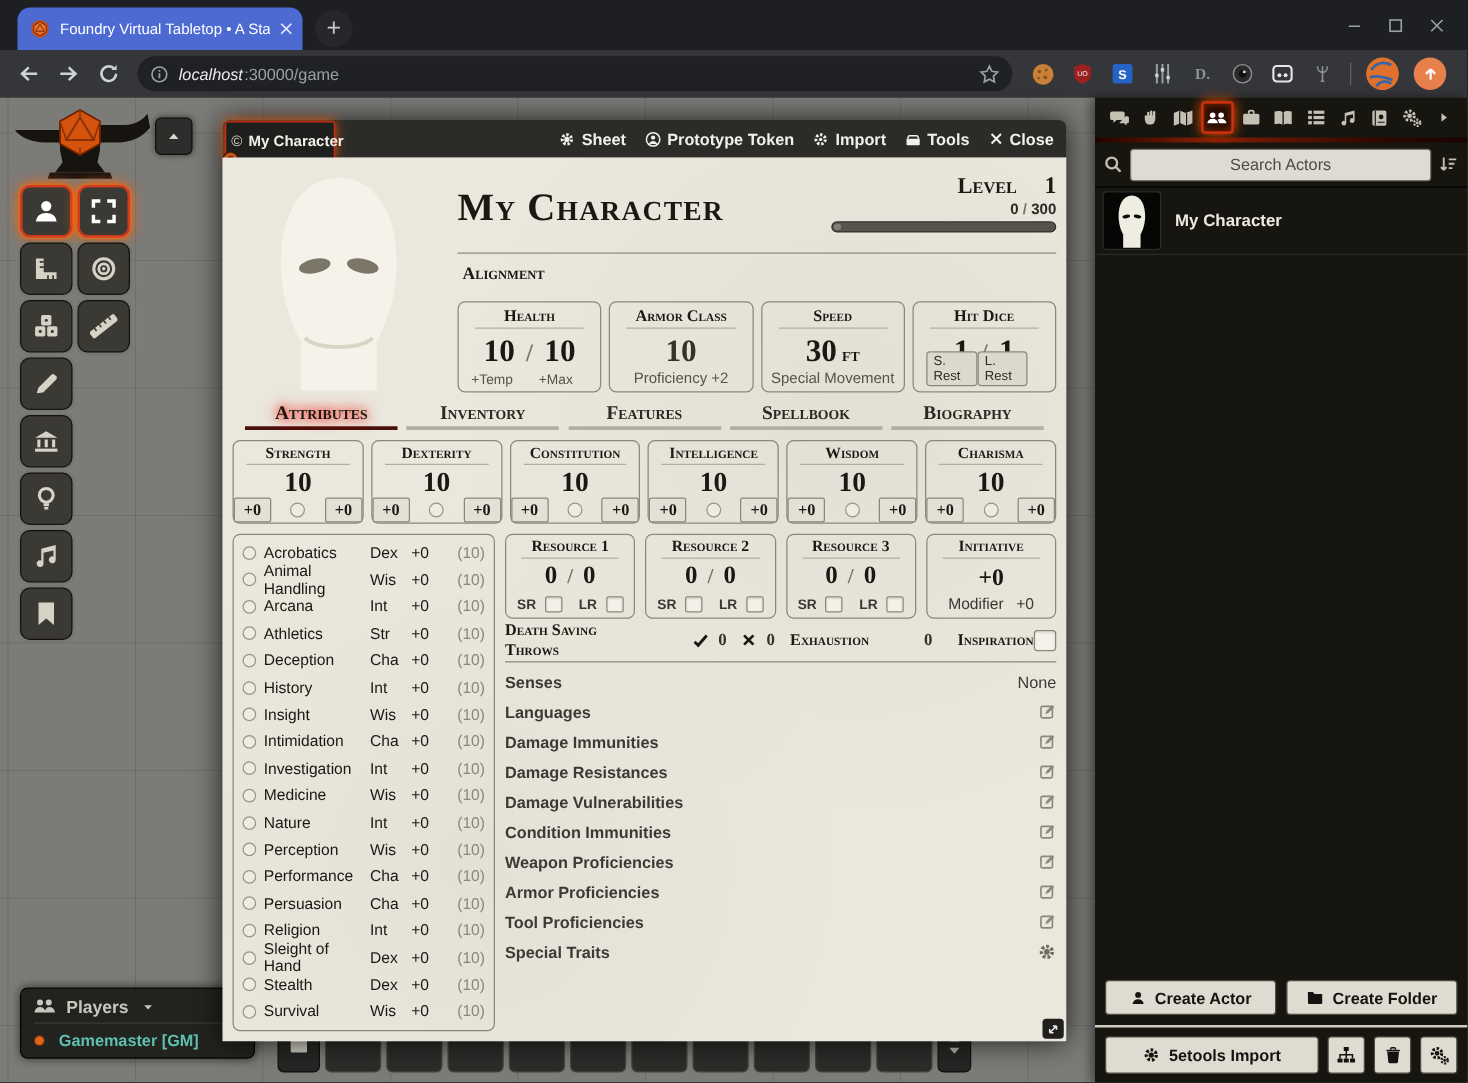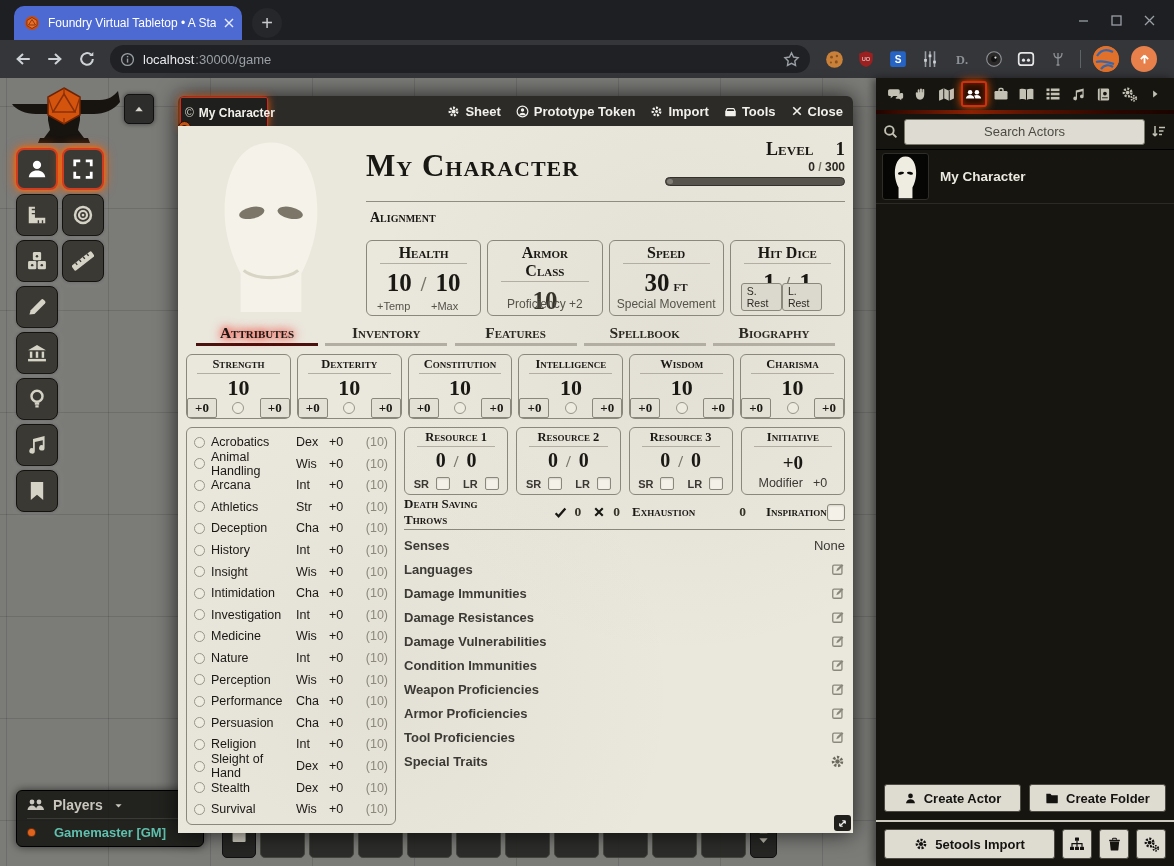--- a/index.html
+++ b/index.html
@@ -18,21 +18,21 @@
   .tab-close { color:#e8ecff; }
   .newtab { position:absolute; left:252px; top:8px; width:30px; height:30px; border-radius:50%;
     color:#c8cacd; font-size:20px; display:flex; align-items:center; justify-content:center;
     background:#26272b; }
   .wincontrols { position:absolute; right:10px; top:0; height:40px; display:flex; gap:20px;
     align-items:center; color:#9aa0a6; padding-right:8px; }
   #toolbar { position:relative; height:38px; background:#35363a; display:flex; align-items:center; }
   .nav-ic { color:#cfd2d6; margin-left:14px; }
   .urlbar { margin-left:14px; width:700px; height:28px; background:#202124; border-radius:14px;
     display:flex; align-items:center; gap:8px; padding:0 10px; color:#9aa0a6; }
-  .url-host { color:#e8eaed; font-size:13px; }
+  .url-host { color:#e8eaed; font-size:13px;font-style:italic; }
   .url-rest { color:#9aa0a6; font-size:13px; }
   .url-spacer { flex:1; }
   .ext-row { display:flex; align-items:center; gap:12px; margin-left:14px; }
   .ext { width:20px; height:20px; display:flex; align-items:center; justify-content:center; }
   .ext-divider { width:1px; height:18px; background:#5f6368; }
   .avatar-btn { width:26px; height:26px; border-radius:50%; background:#e0702a; overflow:hidden; }
   .update-btn { width:26px; height:26px; border-radius:50%; background:#e8804c; display:flex;
     align-items:center; justify-content:center; }
 
   
@@ -51,21 +51,21 @@
     border-radius:8px; display:flex; align-items:center; justify-content:center; color:#d5d2c6;
     box-shadow:0 0 6px rgba(255,255,255,.35), 0 0 4px #0009; }
   .tool-btn.active { border:2px solid #d03a1e; color:#fff;
     box-shadow:0 0 12px #ff6400, 0 0 4px #ff6400; }
 
   
   #players { position:absolute; left:16px; top:712px; width:188px; background:rgba(26,26,24,.92);
     border:1px solid #000; border-radius:6px; padding:6px 10px; box-shadow:0 0 8px #0009; }
   .players-head { display:flex; align-items:center; gap:8px; color:#c9c7bd; font-weight:700;
     font-size:14px; padding-bottom:5px; border-bottom:1px solid #3a3a36; }
-  .player-row { display:flex; align-items:center; gap:18px; padding-top:6px;text-align:right; }
+  .player-row { display:flex; align-items:center; gap:11px; padding-top:6px;text-align:right; }
   .player-dot { width:9px; height:9px; border-radius:50%; background:#e0631d; border:1px solid #00000088; }
   .player-name { color:#5fc0ae; font-weight:700; font-size:13px; }
 
   
   #hotbar { position:absolute; left:222px; top:734px; height:46px; display:flex; gap:4px; align-items:flex-end; }
   .hb-folder { width:34px; height:44px; background:#262624; border:1px solid #111; border-radius:5px;
     display:flex; align-items:center; justify-content:center; color:#cfccc0; }
   .hb-slot { width:45px; height:45px; background:rgba(35,35,33,.9); border:1px solid #454540; border-radius:5px; }
   .hb-page { width:27px; height:44px; background:#262624; border:1px solid #111; border-radius:5px;
     display:flex; flex-direction:column; align-items:center; justify-content:center; color:#b9b6aa; gap:2px; }
@@ -105,21 +105,21 @@
   .xp-line { font-size:12px; font-weight:700; color:#2a2922; margin-top:0; }
   .xp-bar { margin-top:3px; height:9px; background:#56544d; border-radius:5px; border:1px solid #33312c;
     position:relative; overflow:hidden; }
   .xp-fill { position:absolute; left:1px; top:1px; bottom:1px; width:6px; background:#807d74; border-radius:3px; }
   .hdr-hr { border-top:1px solid #8f8c80; margin:2px 0 0; }
   .rba-row { display:flex; height:34px; border-bottom:0; }
   .rba-cell { flex:1; border-right:1px solid #a9a79a; padding:7px 0 0 4px; font-size:14px; }
   .rba-cell:last-child { border-right:none; }
   .vitals-row { display:flex; gap:6px; flex:1; margin-top:4px; }
   .vbox { flex:1; border:1px solid #8a887c; border-radius:6px; position:relative; }
-  .box-title { font-size:16px; text-align:center; margin:3px 13px 0; padding-bottom:1px;
+  .box-title { font-size:13px; text-align:center; margin:3px 13px 0; padding-bottom:1px;
     border-bottom:1px solid #b2afa2; }
   .pair { display:flex; justify-content:center; align-items:baseline; gap:9px; margin-top:5px;
     font-size:25px; } .pair .sl { color:#77746a; font-size:20px; }
   .bigval { font-size:25px; text-align:center; margin-top:5px; color:#353329; }
   .vfoot { position:absolute; bottom:3px; left:10px; right:22px; display:flex;
     justify-content:space-between; font-size:11px; color:#55534a; }
   .vfoot-c { position:absolute; bottom:4px; left:0; right:0; text-align:center; font-size:12px; color:#55534a; }
   .rest-btn { font-size:10.5px; color:#2c2b25; border:1px solid #8a887c; background:#dbd8cd;
     border-radius:3px; padding:1px 5px; }
   .speed-unit { font-size:15px; margin-left:4px; }

